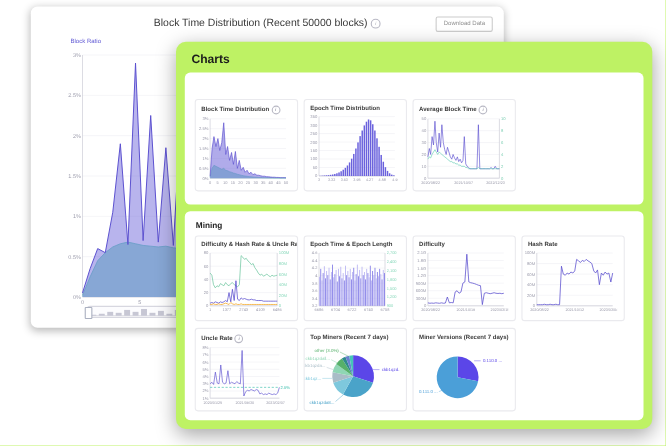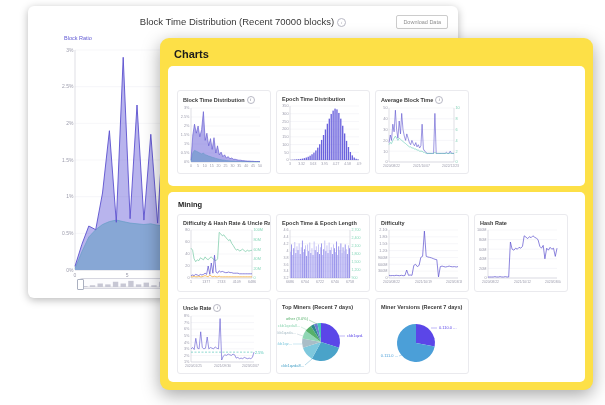--- a/index.html
+++ b/index.html
@@ -5,21 +5,21 @@
   html,body{margin:0;padding:0}
   body{width:605px;height:405px;background:#fff;font-family:"Liberation Sans",sans-serif;position:relative;overflow:hidden}
   .window{position:absolute;background:#fff}
   #bgcard{left:28px;top:6px;width:430px;height:292px;border-radius:6px;box-shadow:0 2px 8px rgba(0,0,0,0.28)}
   .bg-title{text-align:center;font-size:9.5px;color:#383838;padding-top:10px;white-space:nowrap}
   .dl-btn{position:absolute;right:10px;top:9px;font-size:5.5px;color:#8f8f8f;border:1px solid #ccc;border-radius:2px;background:#fff;padding:3px 6px;cursor:pointer}
   .axis-name{position:absolute;left:36px;top:29px;font-size:5.5px;color:#615ad4}
   #bigchart{position:absolute;left:18px;top:40px}
   #datazoom{position:absolute;left:50px;top:272px;width:392px;height:11px;border:1px solid #d7d7e0;border-radius:4px;background:#fcfcfe;box-sizing:border-box}
   .dz-handle{position:absolute;width:5px;height:9px;top:0;background:#fff;border:1px solid #aab0c0;border-radius:1px}
-  #fgcard{left:160px;top:38px;width:433px;height:352px;background:#fde047;border-radius:9px;box-shadow:0 5px 18px rgba(0,0,0,0.35)}
+  #fgcard{left:160px;top:38px;width:433px;height:352px;background:#bef264;border-radius:9px;box-shadow:0 5px 18px rgba(0,0,0,0.35)}
   .fg-title{padding:10px 0 0 14px;font-size:11px;font-weight:bold;color:#1c1c1c}
   .panel{position:absolute;left:8px;width:417px;background:#fff;border-radius:5px}
   #panel-block{top:28px;height:120px}
   #panel-mining{top:154px;height:190px}
   .plabel{font-size:7.5px;font-weight:bold;color:#222;padding:8px 0 0 10px}
   .crow{position:absolute;left:9px;display:flex;gap:5px}
   #row-block{top:24px}
   #row-m1{top:22px}
   #row-m2{top:106px}
   .mcard{width:94px;border:1px solid #eaeaee;border-radius:3px;background:#fff;padding:3px 0 2px 0;box-sizing:border-box}
@@ -27,21 +27,21 @@
   .mtitle{font-size:5.5px;font-weight:bold;color:#3a3a3a;padding:2px 4px 1px 5px;display:flex;align-items:center;gap:2px;white-space:nowrap;overflow:hidden}
   .info{flex:0 0 auto;display:inline-block;width:6px;height:6px;border:1px solid #b8b8c4;border-radius:50%;font-size:4px;line-height:6px;text-align:center;color:#9a9aa8;font-style:italic}
   .bg-title .info{width:7px;height:7px;line-height:7px;display:inline-block;vertical-align:1px;margin-left:3px}
   .mchart{margin-top:1px}
   svg{display:block}
 </style>
 </head>
 <body>
 
 <div class="window" id="bgcard">
-  <div class="bg-title"><span>Block Time Distribution (Recent 70000 blocks)</span><span class="info">i</span></div>
+  <div class="bg-title"><span>Block Time Distribution (Recent 50000 blocks)</span><span class="info">i</span></div>
   <button class="dl-btn">Download Data</button>
   <div class="axis-name">Block Ratio</div>
   <div id="bigchart">
       <svg width="400" height="236" viewBox="0 0 400 236">
         <line x1="29" x2="394" y1="4" y2="4" stroke="#ededf3" stroke-width="0.5"></line>
         <text x="27.5" y="5.75" text-anchor="end" font-size="5" fill="#9b9bab">3%</text>
         <line x1="29" x2="394" y1="40.666666666666664" y2="40.666666666666664" stroke="#ededf3" stroke-width="0.5"></line>
         <text x="27.5" y="42.416666666666664" text-anchor="end" font-size="5" fill="#9b9bab">2.5%</text>
         <line x1="29" x2="394" y1="77.33333333333333" y2="77.33333333333333" stroke="#ededf3" stroke-width="0.5"></line>
         <text x="27.5" y="79.08333333333333" text-anchor="end" font-size="5" fill="#9b9bab">2%</text>

